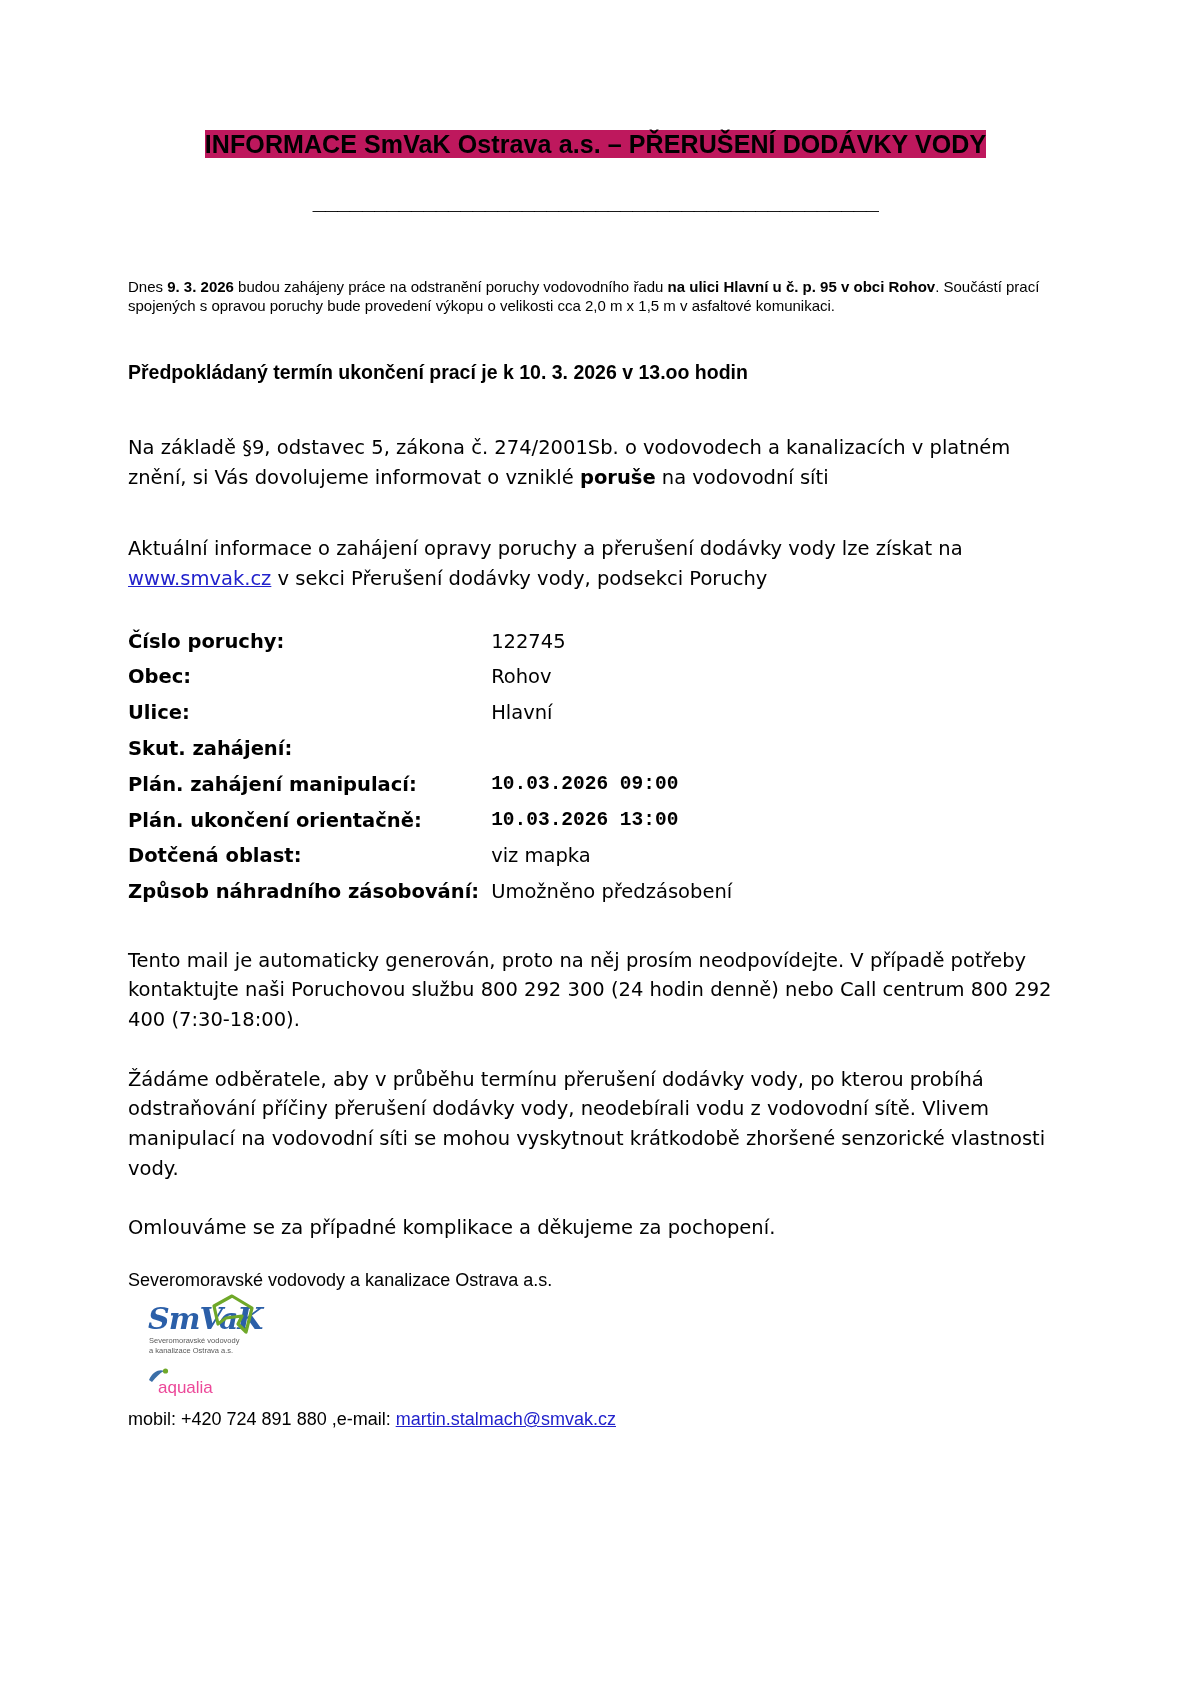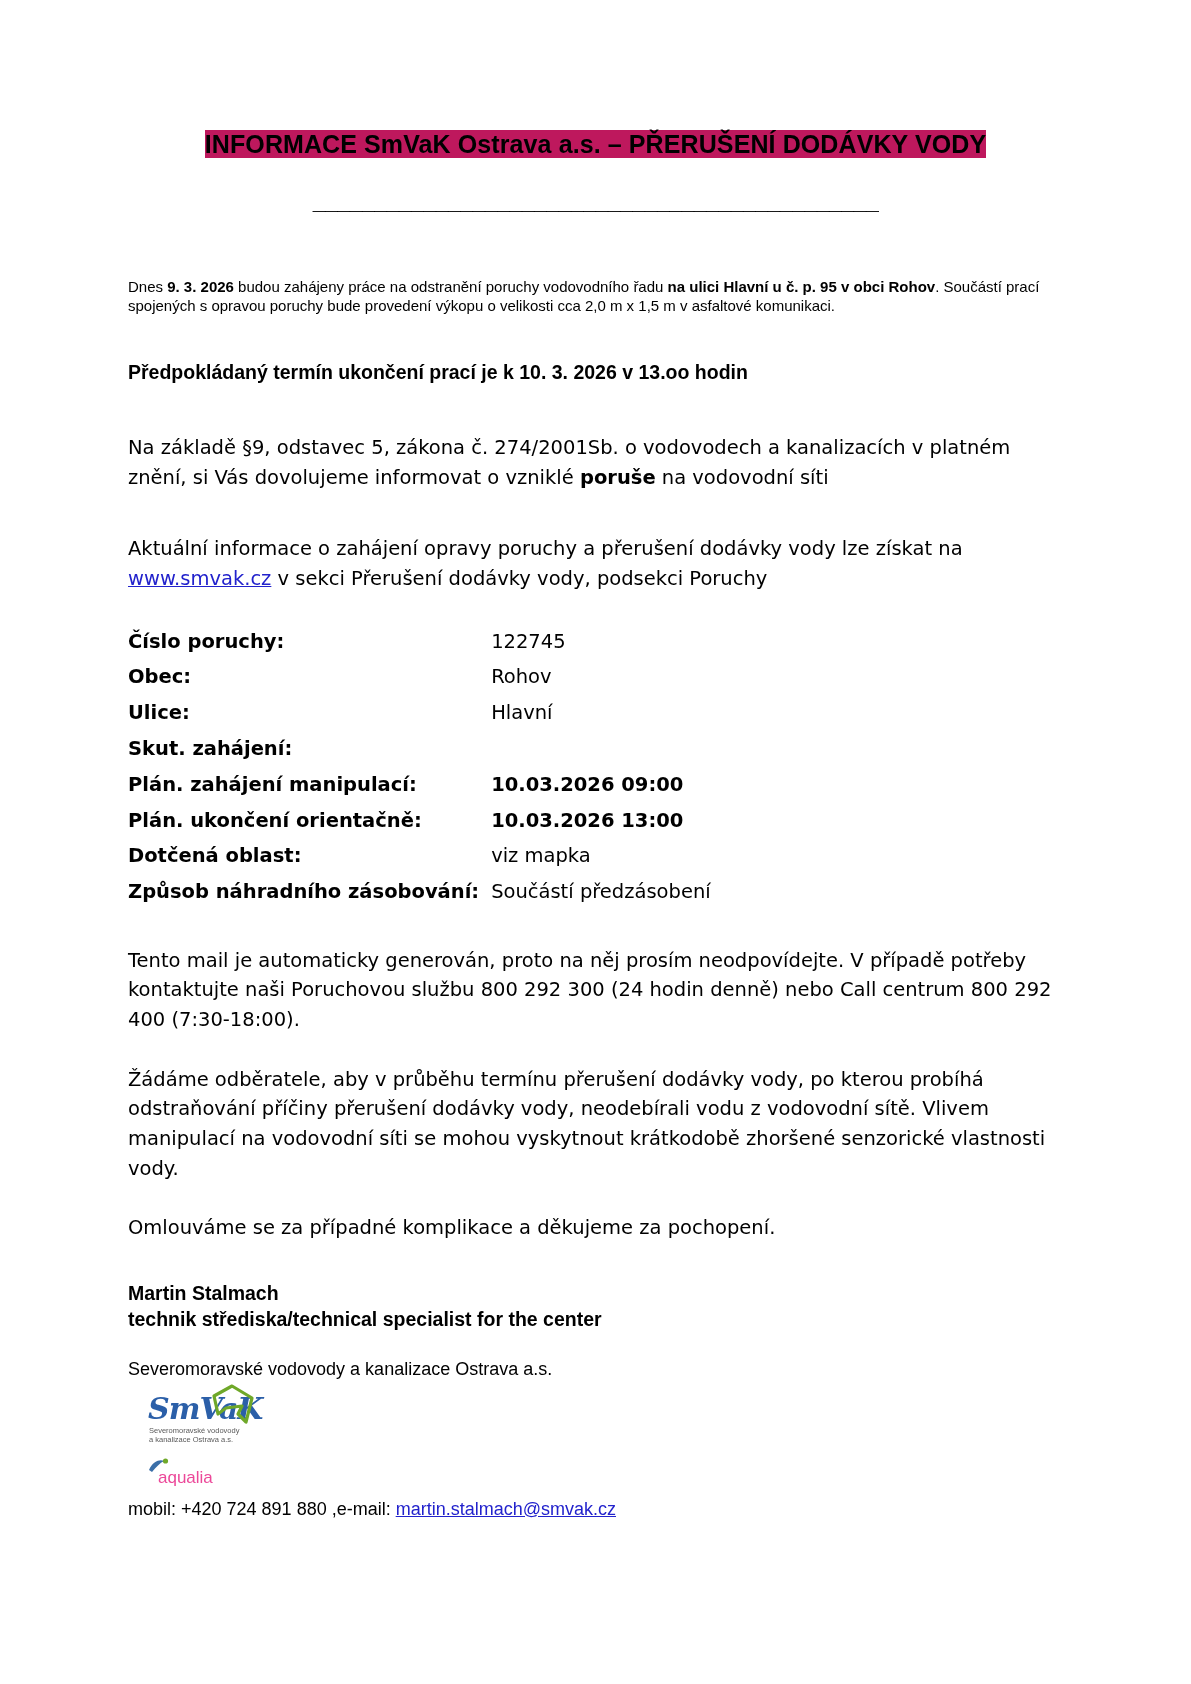--- a/index.html
+++ b/index.html
@@ -88,21 +88,21 @@
     vertical-align: top;
   }
   .details td.k {
     font-weight: bold;
     white-space: nowrap;
     padding-right: 12px;
   }
   .details td.v {
     white-space: nowrap;
   }
-  .details td.v.bold { font-weight: bold; }
+  .details td.v.bold { font-weight: bold; font-family: Liberation Mono, monospace; }
   .col-spacer { width: 344px; }
 
   
   .block-auto { margin-top: 30px; }
   .block-zadame { margin-top: 30px; }
   .block-omluva { margin-top: 30px; }
 
   
   .sig {
     margin-top: 38px;
@@ -230,35 +230,31 @@
       <tr>
         <td class="k">Plán. ukončení orientačně:</td>
         <td class="v bold">10.03.2026 13:00</td>
       </tr>
       <tr>
         <td class="k">Dotčená oblast:</td>
         <td class="v">viz mapka</td>
       </tr>
       <tr>
         <td class="k">Způsob náhradního zásobování:</td>
-        <td class="v">Součástí předzásobení</td>
+        <td class="v">Umožněno předzásobení</td>
       </tr>
     </tbody>
   </table>
 
   <p class="p-wide block-auto">Tento mail je automaticky generován, proto na něj prosím neodpovídejte. V případě potřeby kontaktujte naši Poruchovou službu 800 292 300 (24 hodin denně) nebo Call centrum 800 292 400 (7:30-18:00).</p>
 
   <p class="p-wide block-zadame">Žádáme odběratele, aby v průběhu termínu přerušení dodávky vody, po kterou probíhá odstraňování příčiny přerušení dodávky vody, neodebírali vodu z vodovodní sítě. Vlivem manipulací na vodovodní síti se mohou vyskytnout krátkodobě zhoršené senzorické vlastnosti vody.</p>
 
   <p class="p-wide block-omluva">Omlouváme se za případné komplikace a děkujeme za pochopení.</p>
 
-  <div class="sig">
-    <div>Martin Stalmach</div>
-    <div>technik střediska/technical specialist for the center</div>
-  </div>
   <div class="company">Severomoravské vodovody a kanalizace Ostrava a.s.</div>
 
   <div class="logo-smvak">
     <span class="smvak-word">SmVaK</span>
     <svg class="smvak-roof" viewBox="0 0 44 40">
       <path d="M6 30 L2 12 L20 2 L40 14 L34 38 L26 30 L30 22 L14 24 Z" fill="none" stroke="#6fa829" stroke-width="3.2" stroke-linejoin="round"></path>
     </svg>
     <span class="smvak-tag">
       <span>Severomoravské vodovody</span><br>
       <span>a kanalizace Ostrava a.s.</span>

